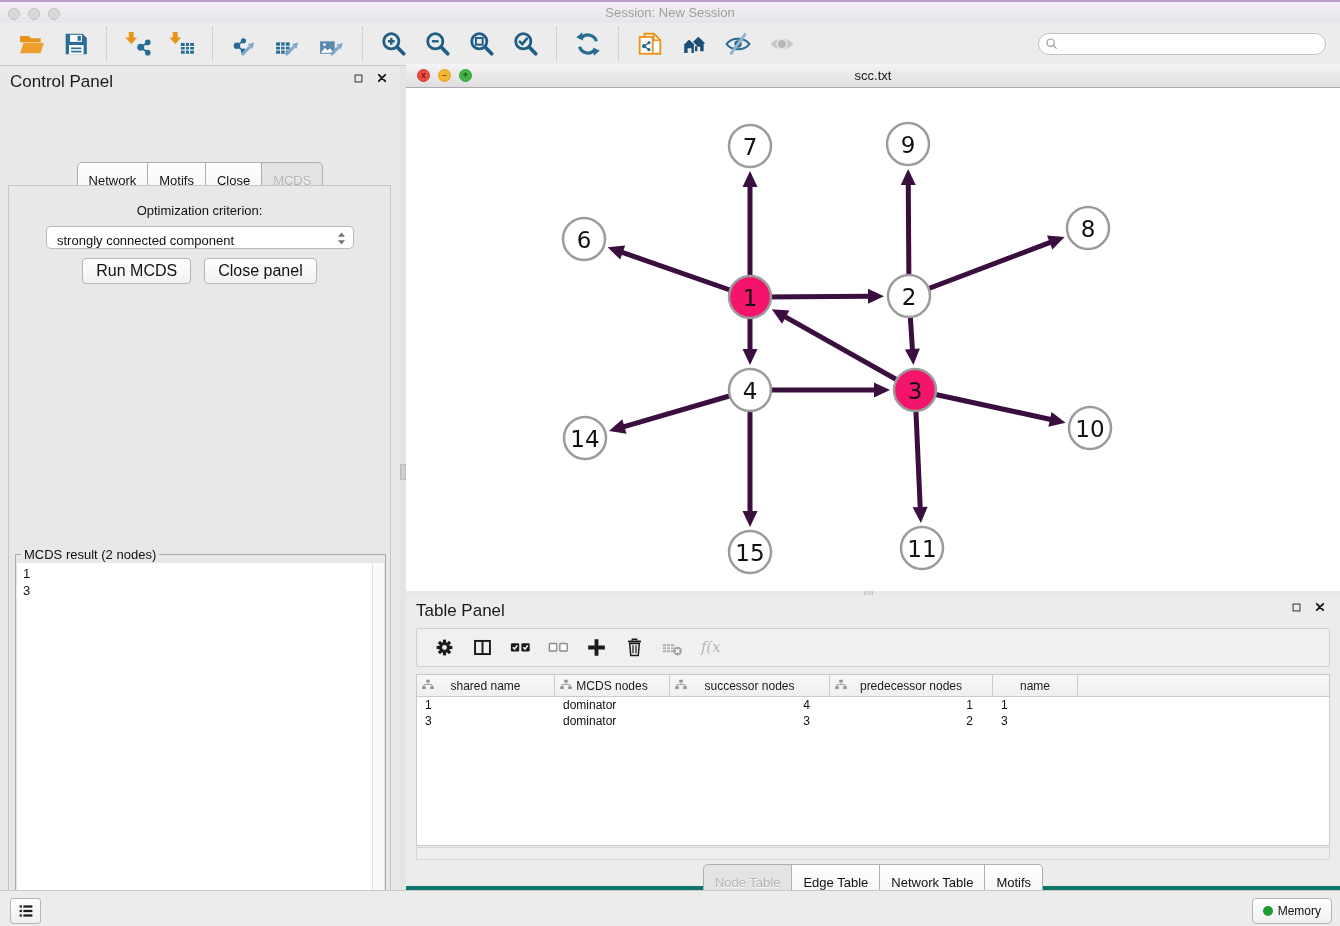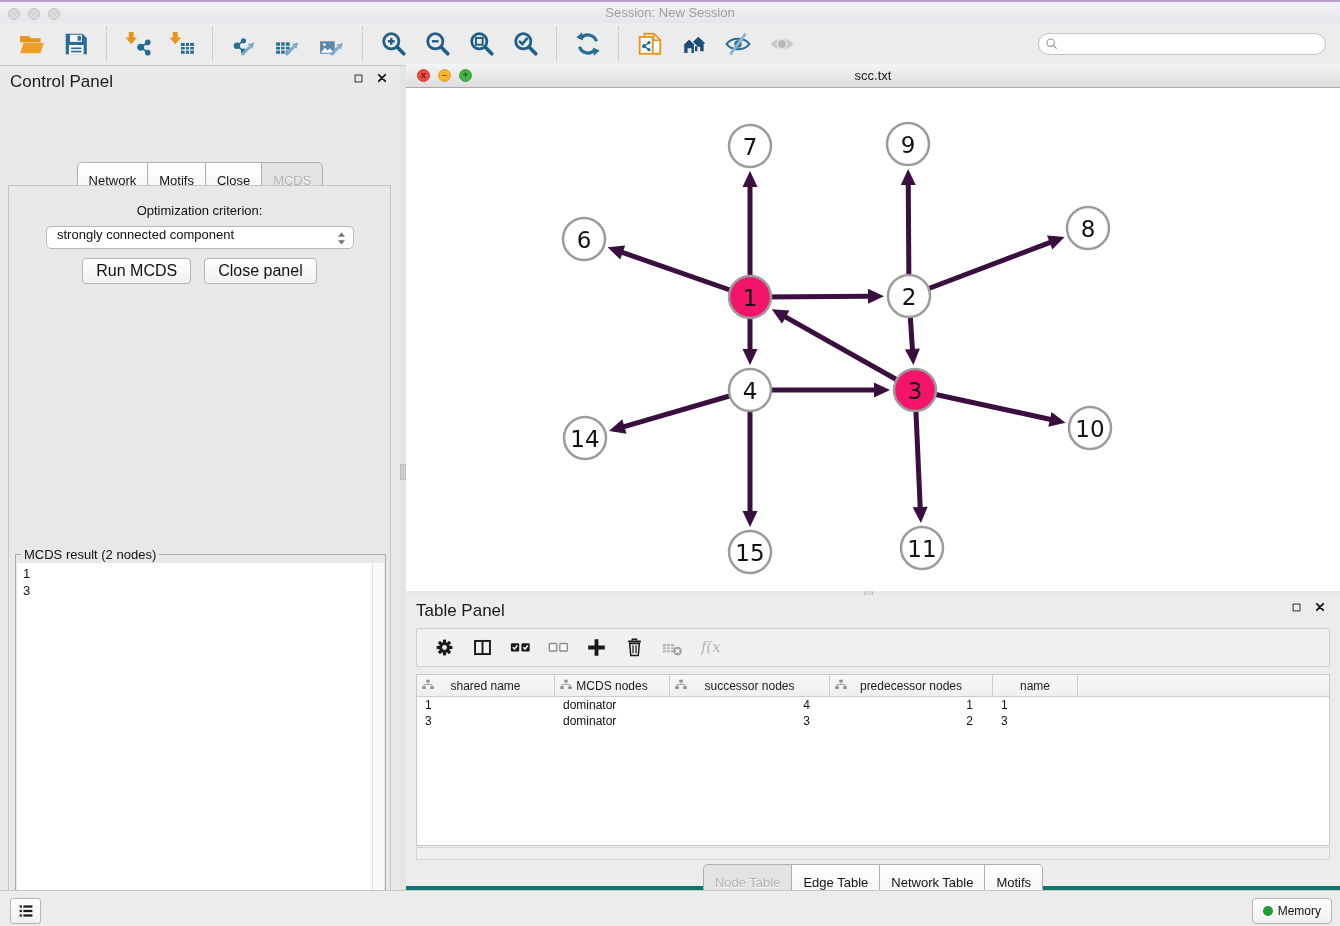--- a/index.html
+++ b/index.html
@@ -26,21 +26,21 @@
   .panel-head .ptitle{position:absolute;left:10px;top:6px;font-size:17px;color:#1A1A1A;}
   .panel-head .pbtns{position:absolute;right:10px;top:4px;display:flex;gap:8px;}
   .pbtn{width:16px;height:16px;display:flex;align-items:center;justify-content:center;}
   .cp-tabs{position:absolute;left:0;right:0;top:96px;display:flex;justify-content:center;}
   .seg{border:1px solid #AFAFAF;background:linear-gradient(#FFF,#F4F4F4);padding:10px 11px;font-size:13px;color:#111;margin-left:-1px;position:relative;cursor:default;}
   .seg:first-child{border-radius:5px 0 0 5px;margin-left:0;}
   .seg:last-child{border-radius:0 5px 5px 0;}
   .seg.sel{background:#E3E3E3;color:#B3B3B3;text-shadow:0 1px 0 #FFF;}
   .cp-box{position:absolute;left:8px;top:119px;width:383px;height:758px;border:1px solid #C6C6C6;background:#E8E8E8;box-sizing:border-box;}
   .opt-label{position:absolute;left:0;right:0;top:17px;text-align:center;font-size:13px;color:#111;}
-  .cp-select{position:absolute;left:37px;top:40px;width:308px;height:23px;background:#FFF;border:1px solid #B9B9B9;border-radius:5px;font-size:13px;display:flex;align-items:flex-start;padding-left:10px;box-sizing:border-box;color:#111;}
+  .cp-select{position:absolute;left:37px;top:40px;width:308px;height:23px;background:#FFF;border:1px solid #B9B9B9;border-radius:5px;font-size:13px;display:flex;align-items:flex-end;padding-left:10px;box-sizing:border-box;color:#111;}
   .cp-select .stepper{position:absolute;right:3px;top:2px;}
   .btn-row{position:absolute;left:0;right:0;top:72px;display:flex;justify-content:center;gap:13px;}
   .btn{background:linear-gradient(#FFF,#F1F1F1);border:1px solid #B5B5B5;border-radius:4px;font-size:16px;color:#111;padding:3px 13px;}
   .fieldset{position:absolute;left:6px;top:368px;width:369px;height:377px;border:1px solid #ABABAB;}
   .fieldset .legend{position:absolute;left:5px;top:-8px;background:#E8E8E8;padding:0 3px;font-size:13px;color:#111;}
   .fieldset .fs-inner{position:absolute;left:1px;right:1px;top:8px;bottom:1px;background:#FFF;overflow:hidden;}
   .fs-lines{position:absolute;left:6px;top:2px;font-size:13px;color:#111;line-height:17px;white-space:pre;}
   .fs-scroll{position:absolute;right:0;top:0;bottom:0;width:11px;background:#FAFAFA;border-left:1px solid #E2E2E2;}
 
   

